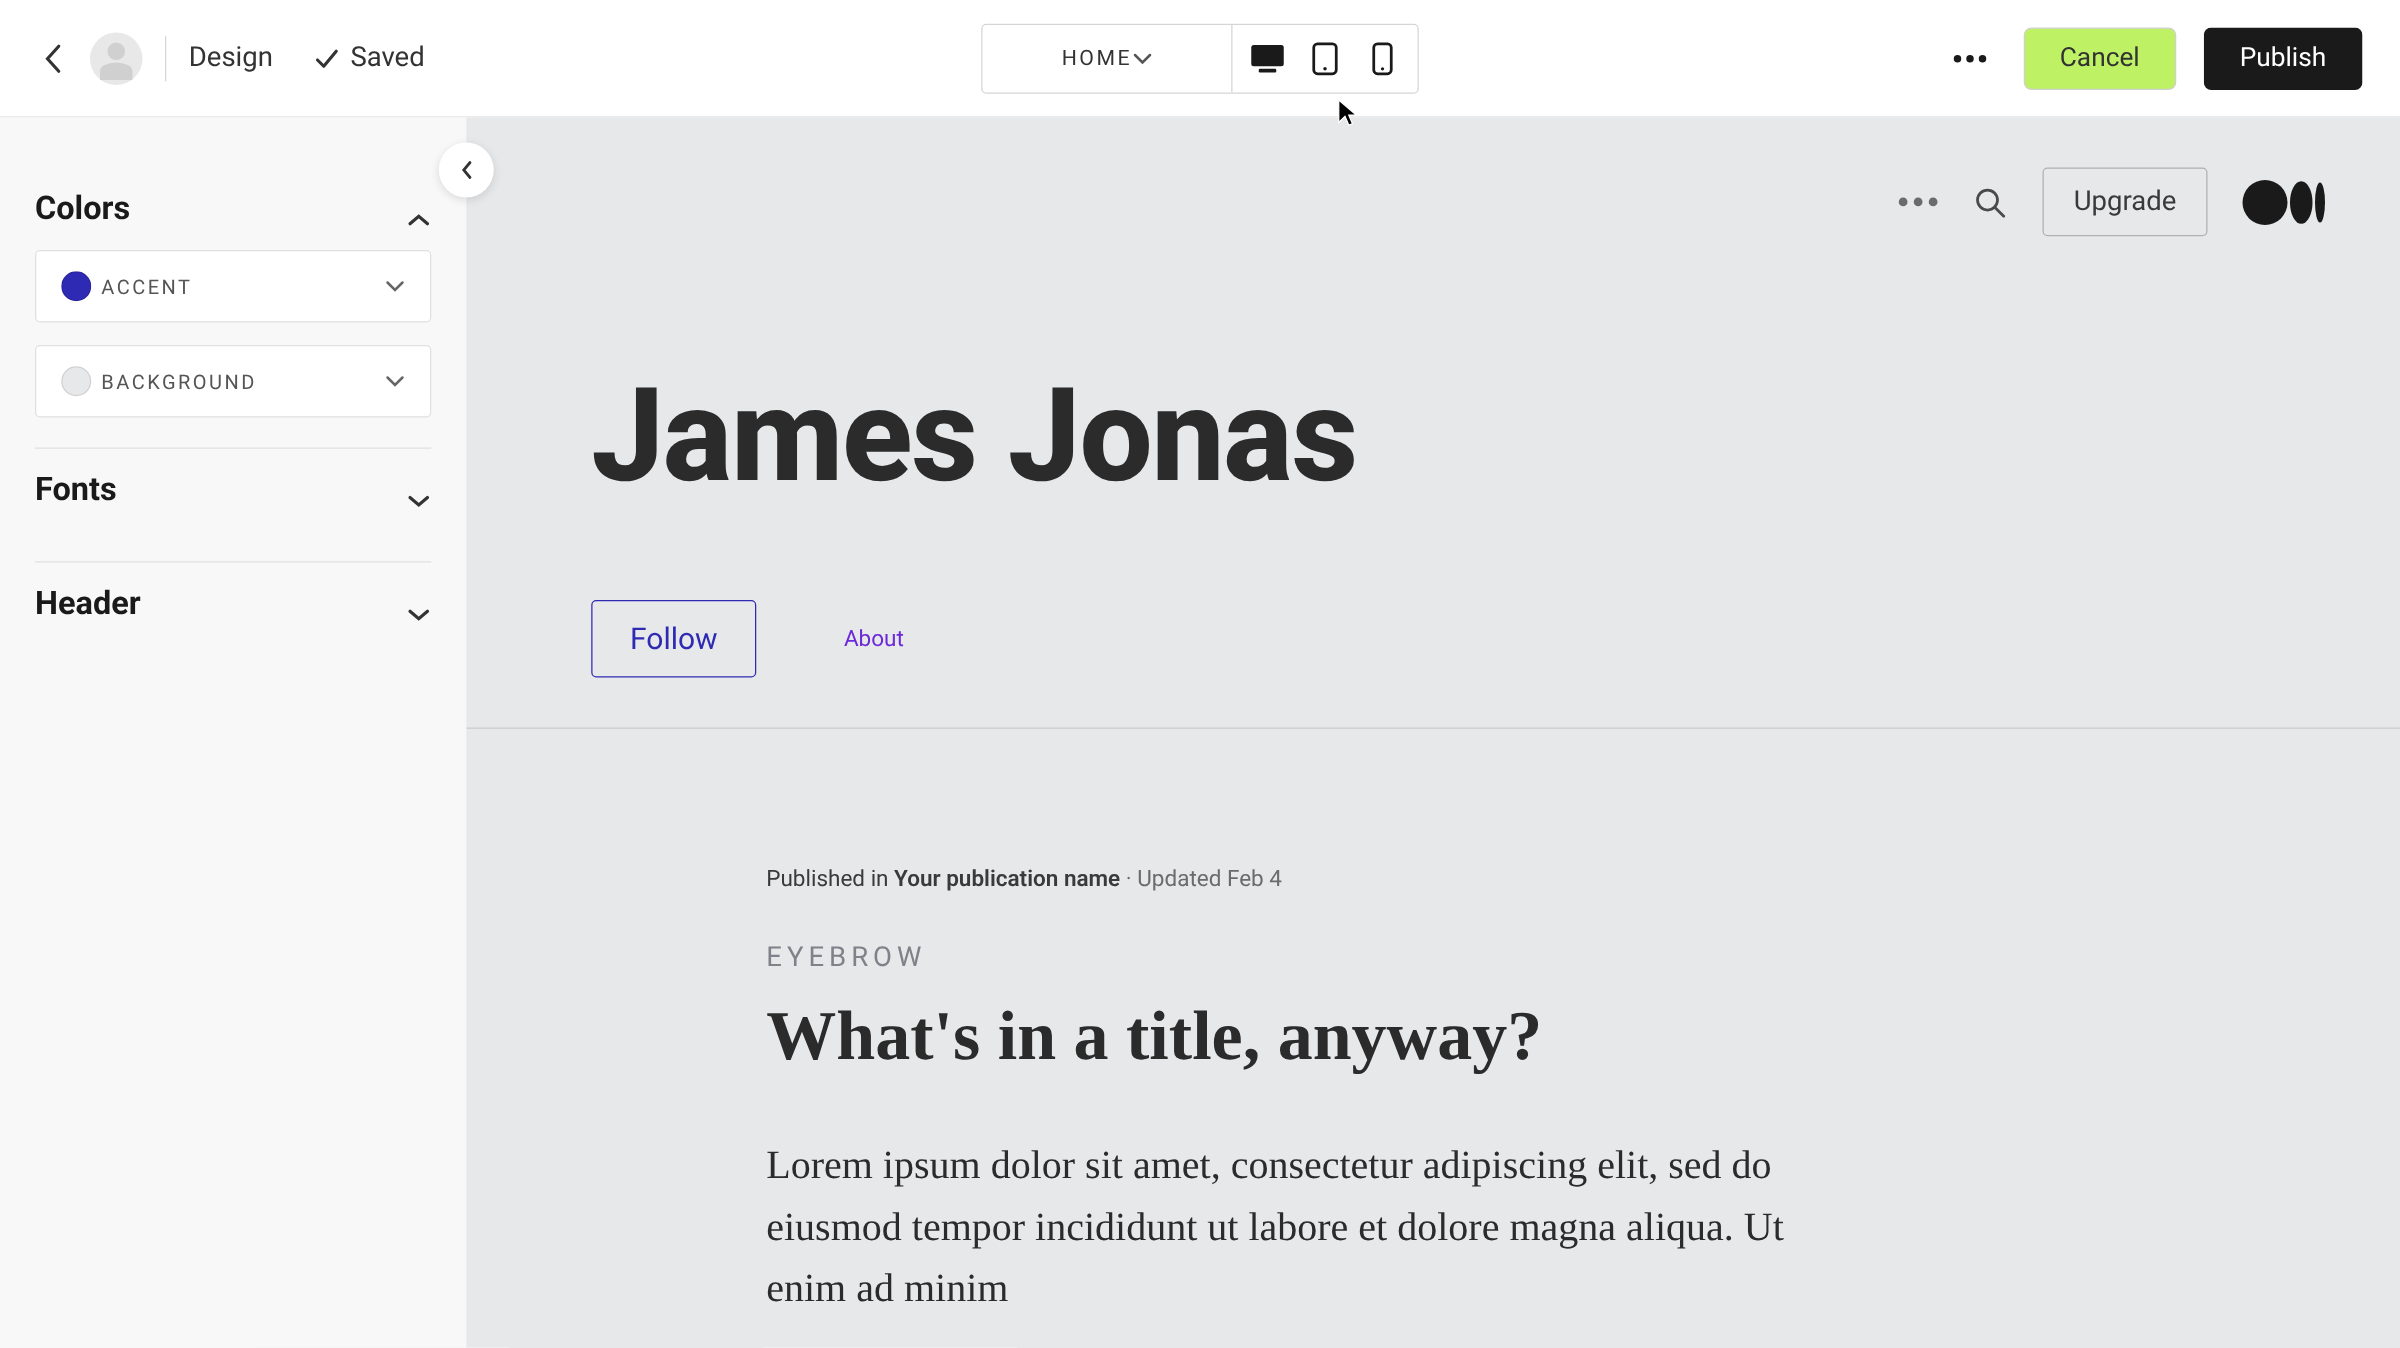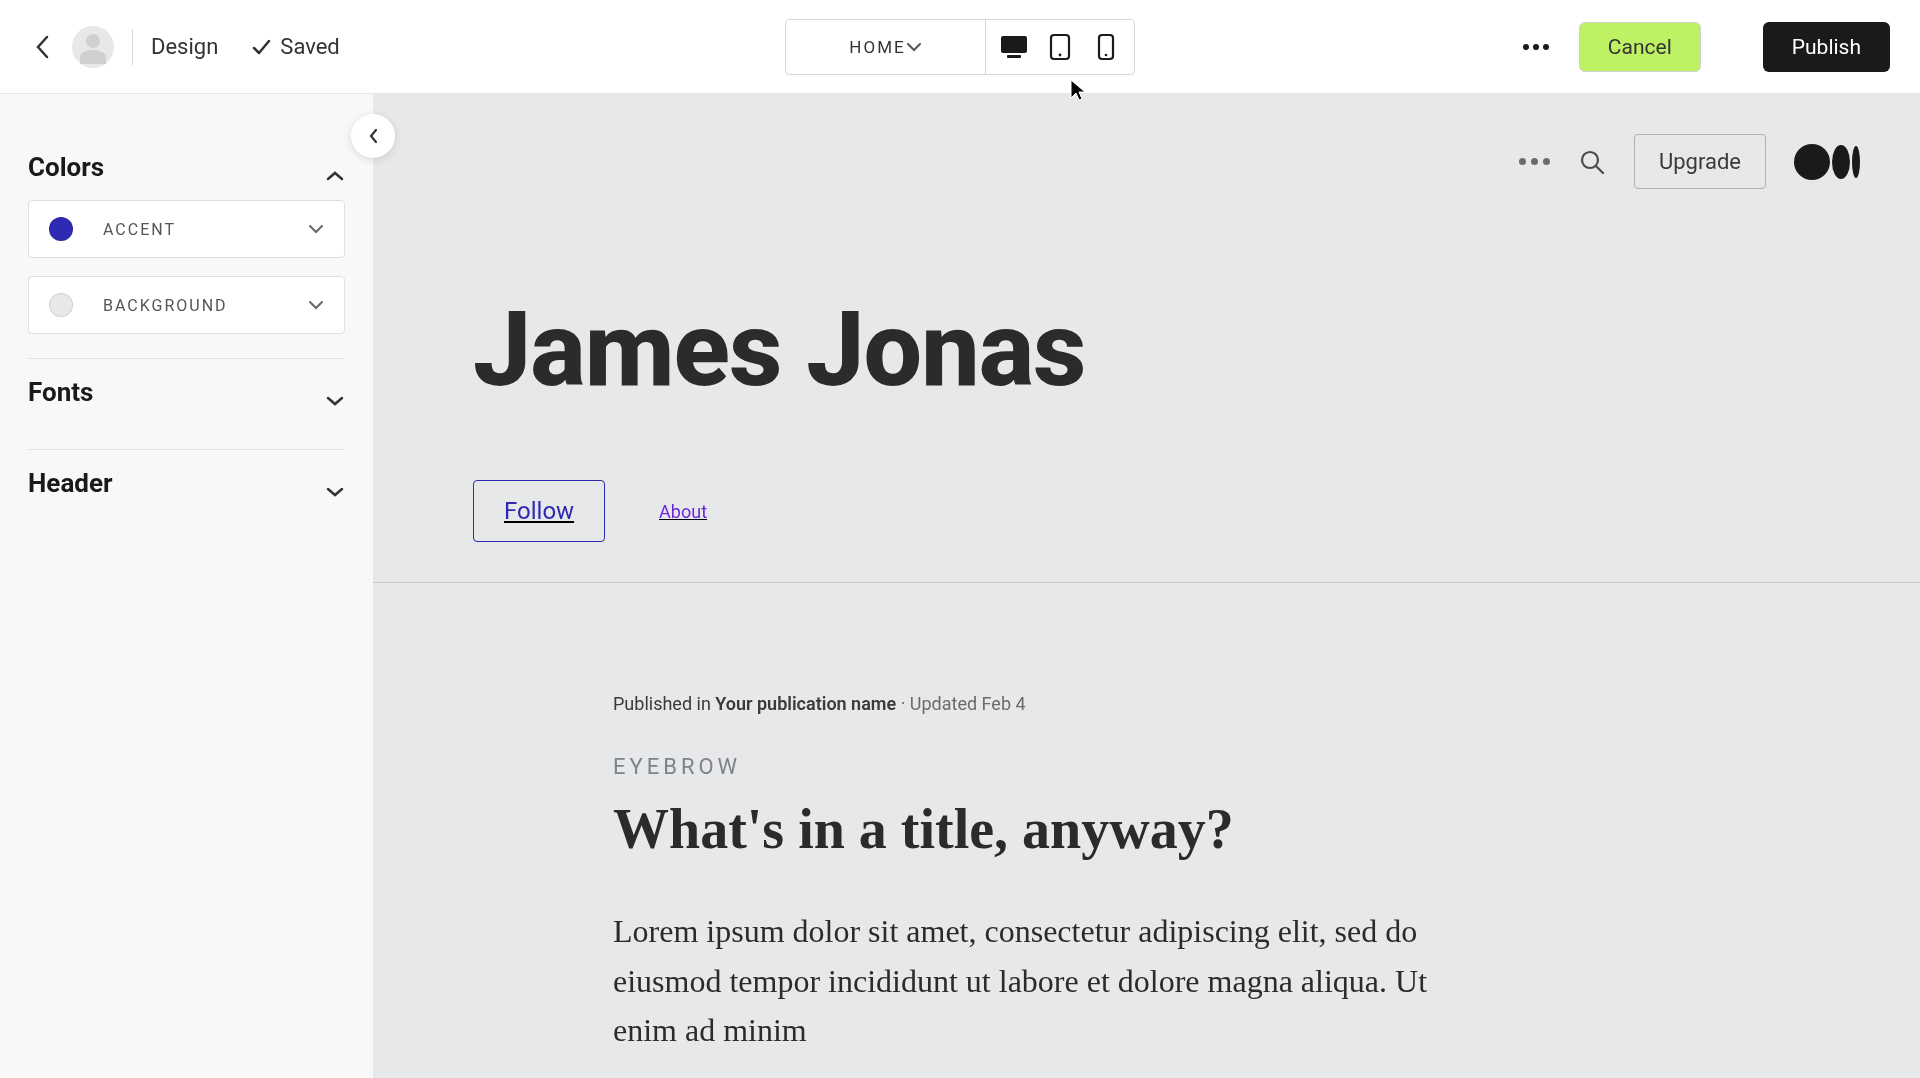--- a/index.html
+++ b/index.html
@@ -164,21 +164,20 @@
       border: 1px solid transparent;
     }
     .btn-cancel {
       border-color: #d0d0d0;
       background: #bef264;
       color: #333;
     }
     .btn-publish {
       background: #1a1a1a;
       color: #fff;
-      margin-left: 40px;
     }
     
     
     .main {
       display: flex;
       height: calc(100% - 94px);
     }
     
     
     .sidebar {
@@ -223,21 +222,21 @@
       border: 1px solid #e0e0e0;
       border-radius: 4px;
       background: #fff;
       padding: 16px 20px;
       margin-bottom: 18px;
       cursor: pointer;
     }
     .color-row .lbl {
       display: flex;
       align-items: center;
-      gap: 30px;
+      gap: 8px;
       font-size: 16px;
       letter-spacing: 2px;
       color: #555;
     }
     .swatch {
       width: 24px;
       height: 24px;
       border-radius: 50%;
       border: 1px solid rgba(0,0,0,0.1);
     }
@@ -320,24 +319,23 @@
       font-size: 104px;
       font-weight: 800;
       color: #2b2b2b;
       padding: 100px 0 0 100px;
       letter-spacing: -1px;
     }
     
     .tab-row {
       display: flex;
       align-items: center;
-      gap: 54px;
+      gap: 70px;
       padding: 70px 0 40px 100px;
       border-bottom: 1px solid #c9cbcc;
-      text-decoration: underline;
     }
     
     .follow-btn {
       border: 1px solid #2f2ab3;
       border-radius: 4px;
       padding: 16px 30px;
       font-size: 24px;
       color: #2f2ab3;
       background: transparent;
       cursor: pointer;

